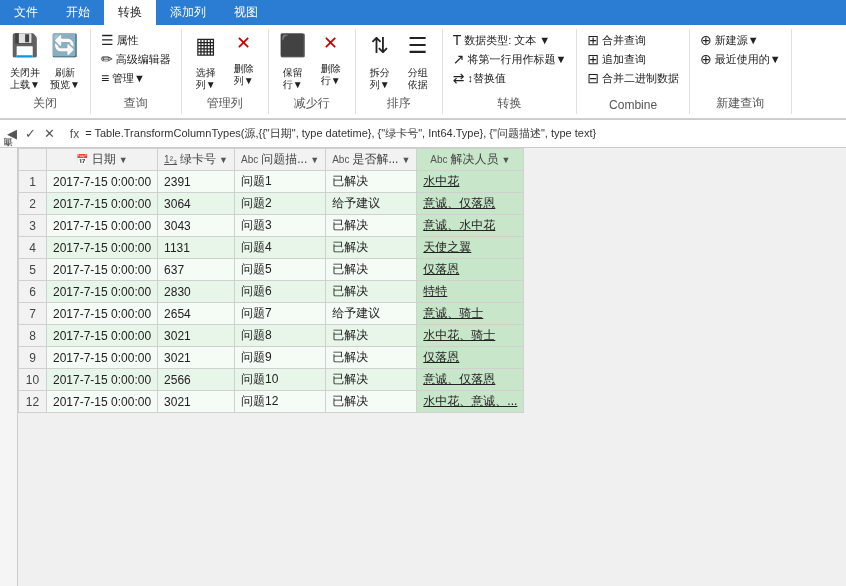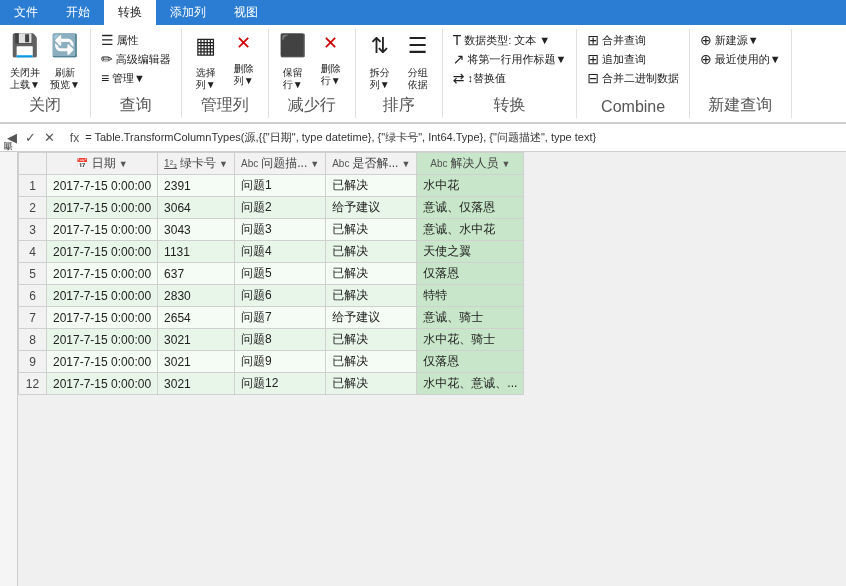--- a/index.html
+++ b/index.html
@@ -5,21 +5,21 @@
     * { box-sizing: border-box; margin: 0; padding: 0; font-family: 'Microsoft YaHei', Arial, sans-serif; }
     body { background: #f0f0f0; font-size: 12px; color: #222; width: 846px; height: 586px; overflow: hidden; }
 
     
     .ribbon { background: #ec4899; border-bottom: 1px solid #ccc; }
     .ribbon-tabs { display: flex; background: #2b7cd3; }
     .ribbon-tab { color: #fff; padding: 4px 14px; font-size: 12px; cursor: pointer; }
     .ribbon-tab.active { background: #fff; color: #222; }
     .ribbon-body { display: flex; align-items: stretch; padding: 4px 0; background: #fff; border-bottom: 1px solid #d0d0d0; min-height: 90px; }
     .ribbon-group { display: flex; flex-direction: column; align-items: center; padding: 2px 6px; border-right: 1px solid #e0e0e0; min-width: 60px; position: relative; }
-    .ribbon-group-label { font-size: 16px; color: #555; margin-top: auto; padding-top: 2px; text-align: center; }
+    .ribbon-group-label { font-size: 12px; color: #555; margin-top: auto; padding-top: 2px; text-align: center; }
     .ribbon-group-items { display: flex; align-items: flex-start; gap: 2px; flex: 1; }
     .ribbon-btn { display: flex; flex-direction: column; align-items: center; justify-content: flex-start; cursor: pointer; padding: 2px 4px; border-radius: 3px; min-width: 36px; font-size: 10px; color: #222; text-align: center; }
     .ribbon-btn .icon { font-size: 22px; line-height: 1.2; }
     .ribbon-btn .label { font-size: 10px; line-height: 1.2; margin-top: 8px; white-space: nowrap; }
     .ribbon-btn-small { display: flex; align-items: center; gap: 3px; cursor: pointer; padding: 1px 4px; border-radius: 2px; font-size: 11px; color: #222; white-space: nowrap; }
     .ribbon-btn-small .icon-sm { font-size: 14px; }
     .ribbon-col { display: flex; flex-direction: column; gap: 1px; }
 
     
     .formula-bar { display: flex; align-items: center; background: #fff; border-bottom: 1px solid #ccc; padding: 2px 4px; height: 28px; }
@@ -38,21 +38,21 @@
     table.grid tr td { background: #fff; }
     table.grid tr:nth-child(odd) td { background: #f5fbf5; }
     table.grid tr:nth-child(even) td { background: #e8f5e9; }
     table.grid tr td.row-num { background: #f2f2f2 !important; }
 
     
     .col-header { display: flex; align-items: center; gap: 3px; justify-content: center; }
     .filter-btn { font-size: 9px; cursor: pointer; color: #555; }
 
     
-    td.highlight { background: #c8e6c9 !important; }
+    td.highlight { background: #c8e6c9 !important; text-decoration: underline; }
   </style>
 </head>
 <body>
 
 <div class="ribbon">
   <div class="ribbon-tabs">
     <div class="ribbon-tab">文件</div>
     <div class="ribbon-tab">开始</div>
     <div class="ribbon-tab active">转换</div>
     <div class="ribbon-tab">添加列</div>
@@ -321,20 +321,28 @@
   </tr>
           <tr>
     <td class="row-num">9</td>
     <td>2017-7-15 0:00:00</td>
     <td>3021</td>
     <td>问题9</td>
     <td>已解决</td>
     <td class="highlight">仅落恩</td>
   </tr>
           <tr>
+    <td class="row-num">10</td>
+    <td>2017-7-15 0:00:00</td>
+    <td>2566</td>
+    <td>问题10</td>
+    <td>已解决</td>
+    <td class="highlight">意诚、仅落恩</td>
+  </tr>
+          <tr>
     <td class="row-num">12</td>
     <td>2017-7-15 0:00:00</td>
     <td>3021</td>
     <td>问题12</td>
     <td>已解决</td>
     <td class="highlight">水中花、意诚、...</td>
   </tr>
         </tbody>
     </table>
   </div>

